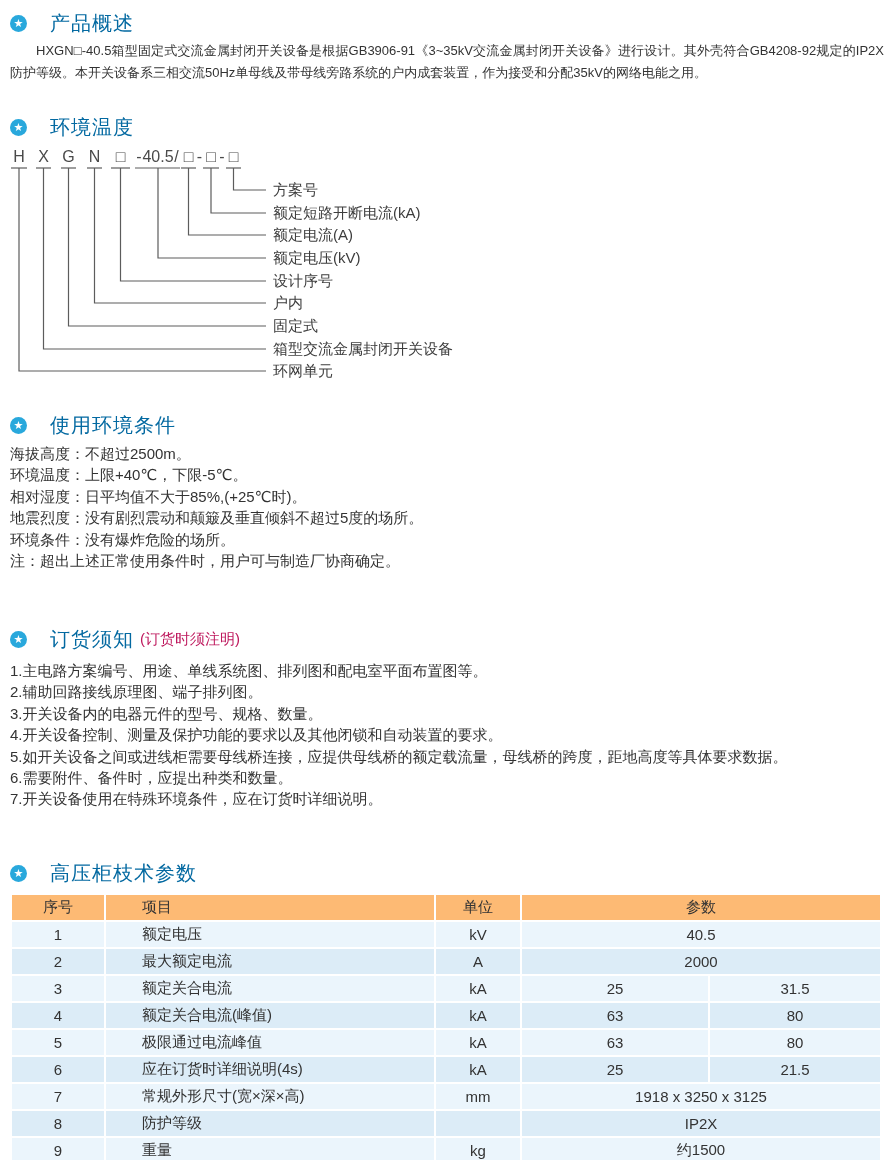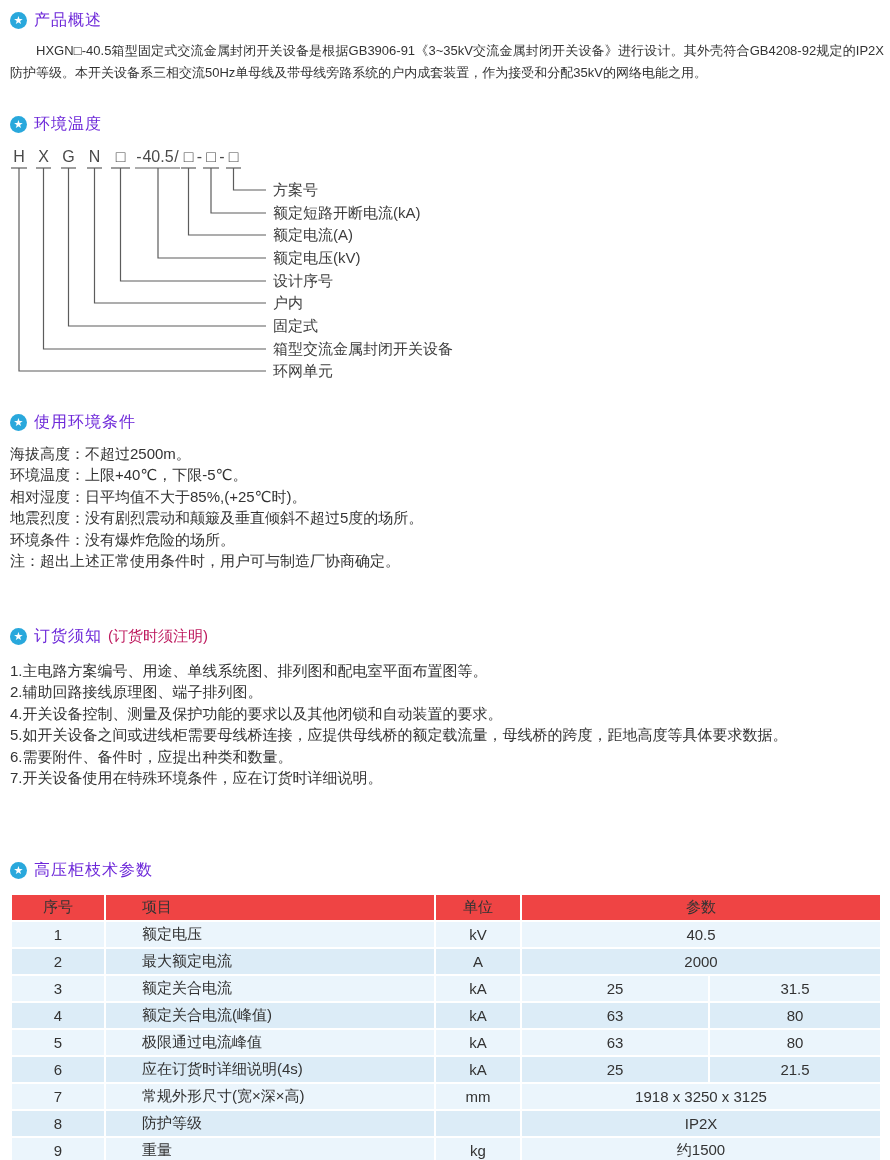--- a/index.html
+++ b/index.html
@@ -8,21 +8,21 @@
     position:relative; width:890px; height:1160px; background:#ffffff;
     font-family:"Liberation Sans","DejaVu Sans",sans-serif; color:#333333;
     overflow:hidden;
   }
   .section-heading { position:absolute; left:10px; display:flex; align-items:center; }
   .star-icon {
     display:inline-flex; width:17px; height:17px; border-radius:50%;
     background:#29a8dc; color:#ffffff; font-size:11px; line-height:17px;
     align-items:center; justify-content:center; flex:0 0 auto;
   }
-  .heading-text { margin-left:7px; font-size:16px; color:#6d28d9; letter-spacing:1px; }
+  .heading-text { margin-left:23px; font-size:20px; color:#0369a1; letter-spacing:1px; }
   .heading-sub { margin-left:6px; font-size:15px; color:#be185d; }
   .overview-para {
     position:absolute; top:40px; left:10px; width:874px;
     font-size:13px; line-height:22px; text-indent:2em; text-align:justify;
   }
   .model-diagram { position:absolute; top:145px; left:0; }
   .model-diagram text { fill:#3d3d3d; font-size:15px; font-family:"Liberation Sans","DejaVu Sans",sans-serif; }
   .model-diagram text.tok { font-size:16px; fill:#4a4a4a; }
   .model-diagram line, .model-diagram polyline { stroke:#5c5c5c; stroke-width:1.2; fill:none; }
   .text-list { position:absolute; left:10px; width:874px; font-size:15px; }
@@ -31,21 +31,21 @@
   .order-list { top:660px; }
   table.params {
     position:absolute; top:893px; left:10px;
     border-collapse:separate; border-spacing:2px; table-layout:fixed;
     font-size:15px; color:#333333;
   }
   table.params th, table.params td {
     height:25px; text-align:center; vertical-align:middle;
     font-weight:normal; padding:0; overflow:hidden; white-space:nowrap;
   }
-  table.params th { background:#ef4444;margin-left:6px; }
+  table.params th { background:#fdba74;margin-left:6px; }
   table.params th.item-cell, table.params td.item-cell { text-align:left; padding-left:36px; }
   tr.row-odd td { background:#ebf5fc; }
   tr.row-even td { background:#dcecf7; }
 </style>
 </head>
 <body>
 
 <div class="page">
 
   <div class="section-heading" style="top:10px">
@@ -120,20 +120,21 @@
   </div>
 
   <div class="section-heading" style="top:626px">
     <span class="star-icon">★</span>
     <span class="heading-text">订货须知</span>
     <span class="heading-sub">(订货时须注明)</span>
   </div>
   <div class="text-list order-list">
     <div class="list-line">1.主电路方案编号、用途、单线系统图、排列图和配电室平面布置图等。</div>
     <div class="list-line">2.辅助回路接线原理图、端子排列图。</div>
+    <div class="list-line">3.开关设备内的电器元件的型号、规格、数量。</div>
     <div class="list-line">4.开关设备控制、测量及保护功能的要求以及其他闭锁和自动装置的要求。</div>
     <div class="list-line">5.如开关设备之间或进线柜需要母线桥连接，应提供母线桥的额定载流量，母线桥的跨度，距地高度等具体要求数据。</div>
     <div class="list-line">6.需要附件、备件时，应提出种类和数量。</div>
     <div class="list-line">7.开关设备使用在特殊环境条件，应在订货时详细说明。</div>
   </div>
 
   <div class="section-heading" style="top:860px">
     <span class="star-icon">★</span>
     <span class="heading-text">高压柜枝术参数</span>
   </div>

